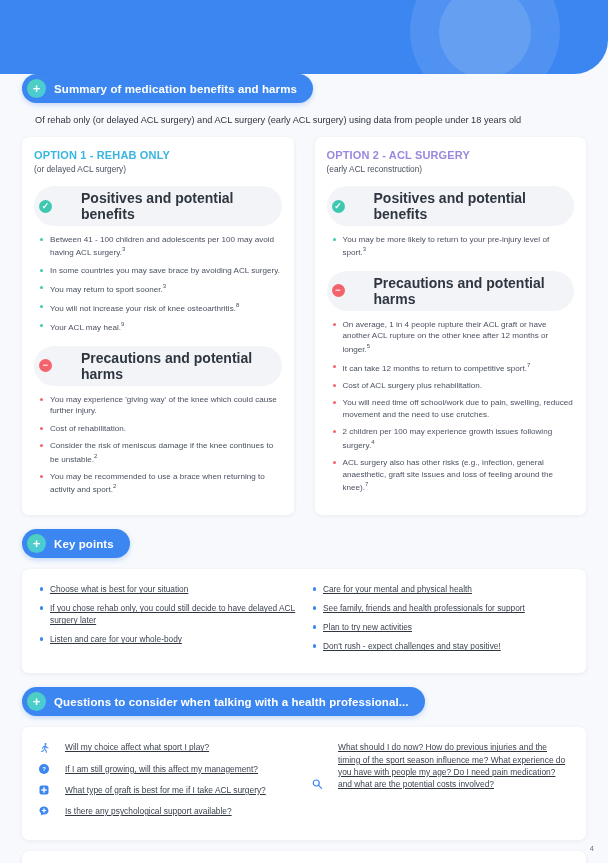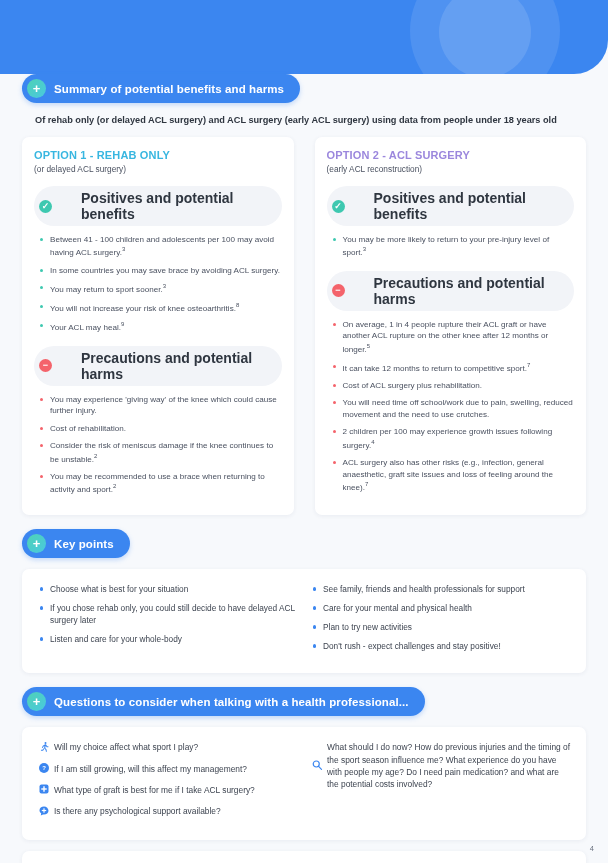--- a/index.html
+++ b/index.html
@@ -62,21 +62,21 @@
     display: flex; align-items: center; justify-content: center;
     color: #ffffff;
     font-size: 13px;
     font-weight: bold;
     line-height: 1;
     flex: 0 0 auto;
   }
 
   .subtitle {
     font-size: 9.2px;
-    font-weight: bold;
+    font-weight: normal;
     color: #2f3640;
     margin: 12px 0 0 13px;
   }
 
   
   .cards {
     display: flex;
     gap: 21px;
     margin-top: 12px;
   }
@@ -152,21 +152,21 @@
   
   .panel {
     background: #ffffff;
     border-radius: 7px;
     box-shadow: 0 1px 4px rgba(40,60,100,0.07);
     margin-top: 11px;
     padding: 14px 16px;
     display: flex;
     gap: 14px;
   }
-  .panel-col { flex: 1 1 0; min-width: 0; }
+  .panel-col { flex: 1 1 0; min-width: 0; text-decoration: underline; }
 
   ul.keys { list-style: none; }
   ul.keys li {
     position: relative;
     padding-left: 12px;
     font-size: 8.3px;
     line-height: 1.45;
     color: #3d4450;
     margin-bottom: 7px;
   }
@@ -175,22 +175,22 @@
     position: absolute;
     left: 2px; top: 4px;
     width: 3.2px; height: 3.2px;
     border-radius: 50%;
     background: #3b86f0;
   }
 
   ul.qs { list-style: none; }
   ul.qs li {
     display: flex;
-    gap: 4px;
-    align-items: center;
+    gap: 15px;
+    align-items: flex-end;
     font-size: 8.4px;
     line-height: 1.45;
     color: #3d4450;
     margin-bottom: 9px;
   }
   .q-icon {
     flex: 0 0 auto;
     width: 12px; height: 12px;
     margin-top: -1px;
     color: #3b86f0;
@@ -238,21 +238,21 @@
 <div class="banner">
   <div class="banner-ring ring-outer"></div>
   <div class="banner-ring ring-inner"></div>
 </div>
 
 <div class="page">
 
   
   <div class="chip">
     <span class="chip-plus">+</span>
-    <span>Summary of potential benefits and harms</span>
+    <span>Summary of medication benefits and harms</span>
   </div>
 
   <div class="subtitle">Of rehab only (or delayed ACL surgery) and ACL surgery (early ACL surgery) using data from people under 18 years old</div>
 
   <div class="cards">
 
     <div class="card">
       <div class="card-title opt1">OPTION 1 - REHAB ONLY</div>
       <div class="card-sub">(or delayed ACL surgery)</div>
 
@@ -316,22 +316,22 @@
   <div class="panel">
     <div class="panel-col">
       <ul class="keys" id="kpleft">
           <li>Choose what is best for your situation</li>
           <li>If you chose rehab only, you could still decide to have delayed ACL surgery later</li>
           <li>Listen and care for your whole-body</li>
         </ul>
     </div>
     <div class="panel-col">
       <ul class="keys" id="kpright">
+          <li>Care for your mental and physical health</li>
           <li>See family, friends and health professionals for support</li>
-          <li>Care for your mental and physical health</li>
           <li>Plan to try new activities</li>
           <li>Don't rush - expect challenges and stay positive!</li>
         </ul>
     </div>
   </div>
 
   
   <div class="chip" style="margin-top:14px">
     <span class="chip-plus">+</span>
     <span>Questions to consider when talking with a health professional...</span>

